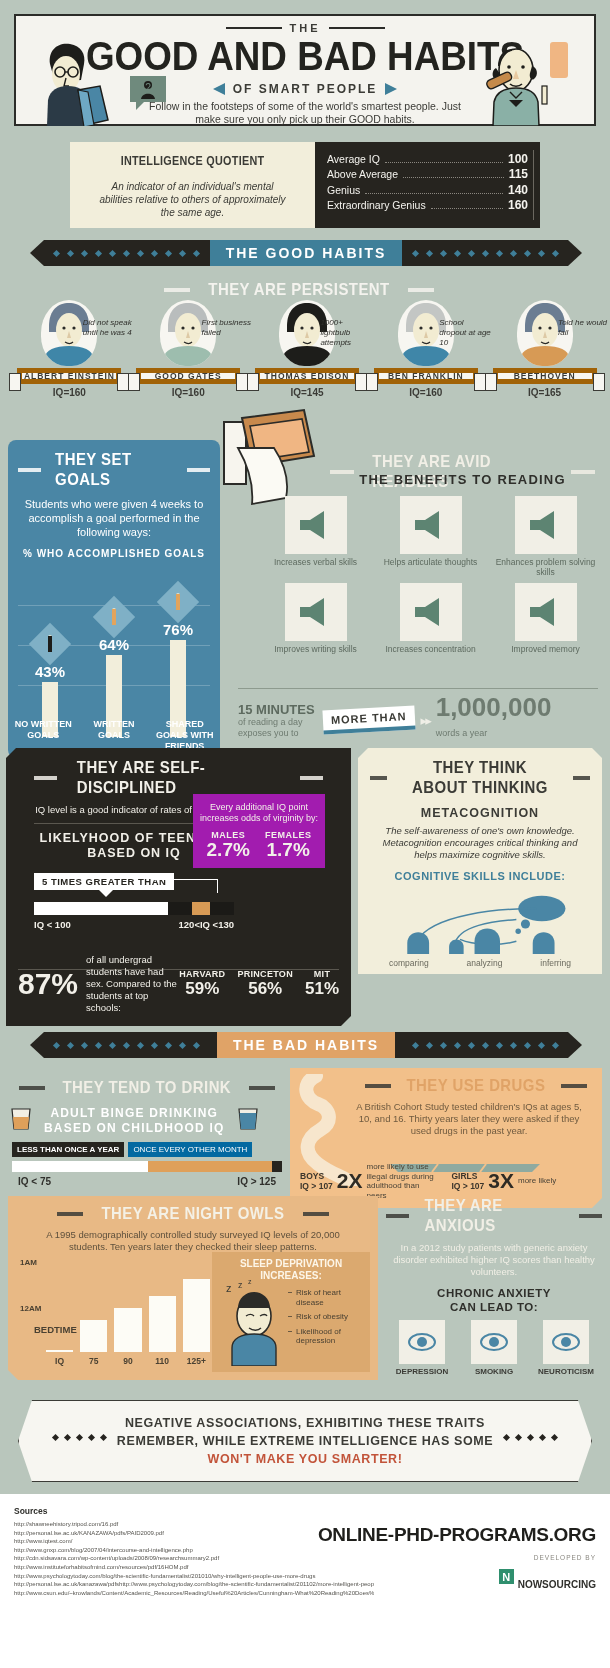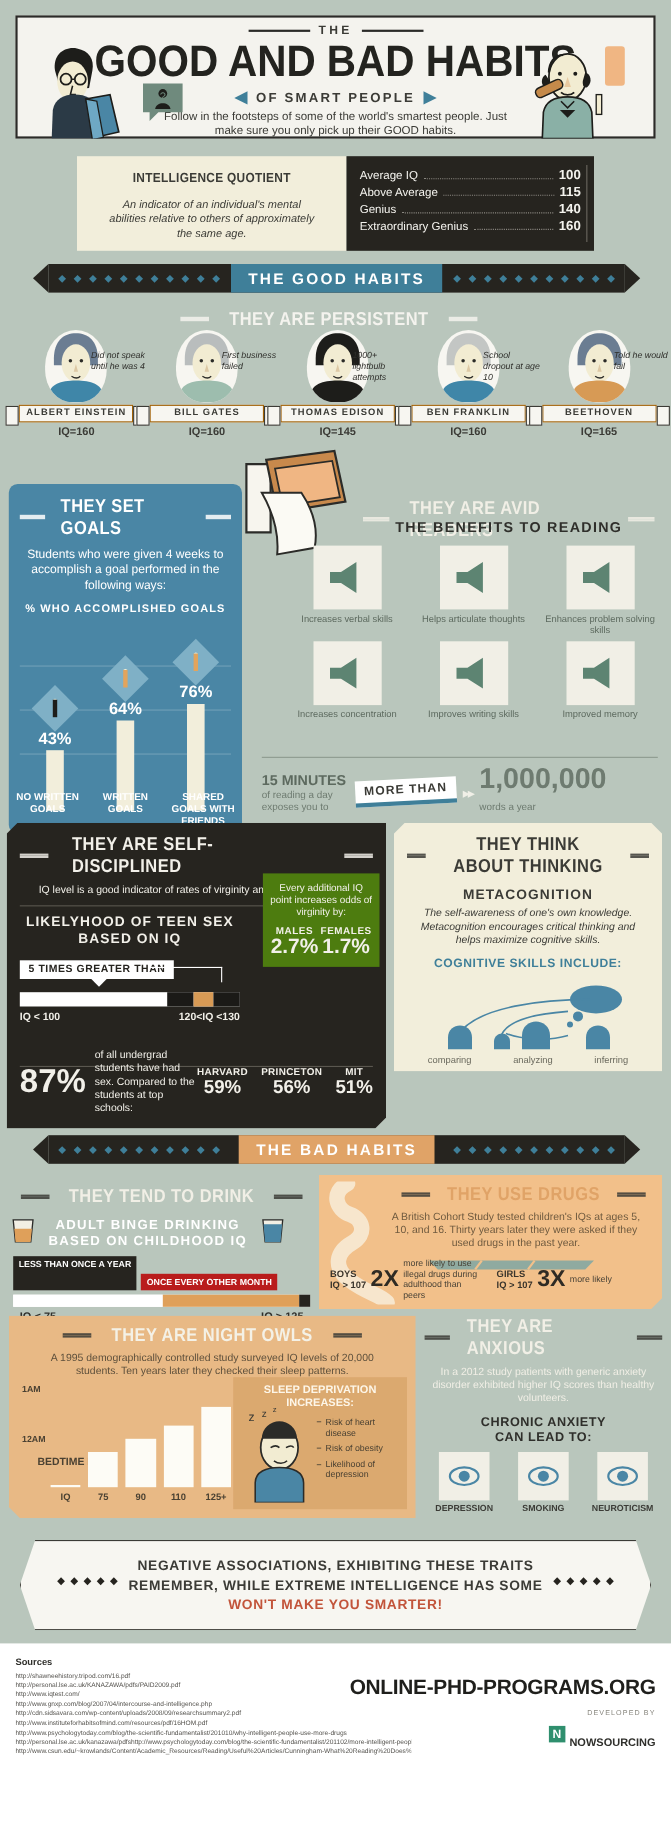--- a/index.html
+++ b/index.html
@@ -92,21 +92,21 @@
   .head-oval{
     width:56px;height:66px;margin:0 auto;background:#f7f6f1;border-radius:50% 50% 45% 45%;
     position:relative;overflow:hidden;
   }
   .note{
     position:absolute;right:-6px;top:18px;width:52px;font-size:8px;line-height:10px;
     font-style:italic;color:#2f2f2b;text-align:left;
   }
   .nameplate{
     position:relative;margin:2px auto 0;width:104px;height:16px;background:#f7f6f1;
-    border:1px solid #a16207;box-sizing:border-box;display:flex;align-items:flex-start;justify-content:center;
+    border:5px solid #a16207;box-sizing:border-box;display:flex;align-items:center;justify-content:center;
     font-size:8.5px;font-weight:bold;letter-spacing:1px;
   }
   .ribbon-l,.ribbon-r{position:absolute;top:0;width:10px;height:16px;background:#f7f6f1;border:1px solid #3b3b36;}
   .ribbon-l{left:-13px;} .ribbon-r{right:-13px;}
   .iqtag{margin-top:3px;font-size:10px;font-weight:bold;
     font-family:"Liberation Sans Narrow","Liberation Sans",sans-serif;}
 
   
   .goals{
     position:absolute;left:8px;top:440px;width:212px;height:318px;
@@ -146,37 +146,37 @@
   .fifteen .t1 span{font-size:9px;line-height:11px;color:#6e7b70;display:block;}
   .morethan{background:#fff;border-bottom:4px solid #3f7f99;padding:4px 8px;font-size:11px;
     font-weight:bold;letter-spacing:1px;transform:rotate(-3deg);}
   .arr{color:#f0efe7;font-size:13px;margin:0 6px;letter-spacing:-2px;}
   .bignum{font-size:26px;font-weight:bold;color:#5d6a5f;line-height:26px;
     font-family:"Liberation Sans Narrow","Liberation Sans",sans-serif;}
   .bignum span{display:block;font-size:9px;font-weight:normal;color:#6e7b70;}
 
   
   .disc{position:absolute;left:6px;top:748px;width:345px;height:278px;background:#26241f;
-    box-sizing:border-box;padding:10px 12px;color:#f2f0e9;
+    box-sizing:border-box;padding:10px 28px;color:#f2f0e9;
     clip-path:polygon(0 10px,10px 0,100% 0,100% calc(100% - 10px),calc(100% - 10px) 100%,0 100%);}
   .disc .sect-title{color:#f2f0e9;}
   .disc .lead{margin:6px 0 0;font-size:9.5px;text-align:center;line-height:12px;}
   .disc hr{border:0;border-top:1px solid #5a574f;margin:7px 0;}
   .likely{font-size:12.5px;font-weight:bold;letter-spacing:1px;text-align:center;line-height:15px;}
   .callout{position:relative;display:inline-block;background:#fff;color:#26241f;font-size:9.5px;
     font-weight:bold;letter-spacing:.5px;padding:3px 8px;
     font-family:"Liberation Sans Narrow","Liberation Sans",sans-serif;}
   .callout:after{content:"";position:absolute;left:46%;top:100%;border-left:7px solid transparent;
     border-right:7px solid transparent;border-top:7px solid #fff;}
   .track{height:13px;background:#fff;display:flex;}
   .track .seg-dark{background:#1b1a17;}
   .track .seg-or{background:#d79a55;}
   .trk-lbls{display:flex;font-size:9.5px;font-weight:bold;margin-top:4px;
     font-family:"Liberation Sans Narrow","Liberation Sans",sans-serif;}
-  .sidebox{position:absolute;right:6px;top:46px;width:106px;background:#4d7c0f;padding:8px 6px;
+  .sidebox{position:absolute;right:26px;top:46px;width:132px;background:#a21caf;padding:8px 6px;
     box-sizing:border-box;text-align:center;}
   .sidebox p{margin:0;font-size:9px;line-height:11px;}
   .mf{display:flex;justify-content:space-around;margin-top:6px;}
   .mf .k{font-size:9px;font-weight:bold;letter-spacing:.5px;
     font-family:"Liberation Sans Narrow","Liberation Sans",sans-serif;}
   .mf .v{font-size:19px;font-weight:bold;line-height:20px;
     font-family:"Liberation Sans Narrow","Liberation Sans",sans-serif;}
   .bottom-stats{position:absolute;left:12px;right:12px;bottom:12px;display:flex;align-items:center;}
   .b87{font-size:30px;font-weight:bold;line-height:30px;margin-right:8px;
     font-family:"Liberation Sans Narrow","Liberation Sans",sans-serif;}
@@ -200,29 +200,29 @@
 
   
   .drink{position:absolute;left:8px;top:1078px;width:278px;height:112px;}
   .drink .sect-title{color:#f1efe6;}
   .drink .lead{margin:5px 6px 0;font-size:9.5px;line-height:12px;text-align:center;color:#f1efe6;}
   .drink .big{margin-top:4px;text-align:center;font-size:12px;font-weight:bold;letter-spacing:1.2px;
     line-height:15px;color:#fff;}
   .legend{display:flex;gap:4px;margin:6px 4px 0;}
   .legend .a{background:#26241f;color:#fff;font-size:8px;font-weight:bold;padding:3px 5px;
     font-family:"Liberation Sans Narrow","Liberation Sans",sans-serif;}
-  .legend .b{background:#b91c1c;color:#fff;font-size:8px;font-weight:bold;padding:3px 5px;
-    font-family:"Liberation Sans Narrow","Liberation Sans",sans-serif;margin-top:16px;}
+  .legend .b{background:#0369a1;color:#fff;font-size:8px;font-weight:normal;padding:3px 5px;
+    font-family:"Liberation Sans Narrow","Liberation Sans",sans-serif;}
   .dtrack{margin:4px 4px 0;height:11px;background:#fff;display:flex;}
   .dlbls{display:flex;justify-content:space-between;margin:4px 10px 0;font-size:10px;font-weight:bold;
     color:#2f2f2b;font-family:"Liberation Sans Narrow","Liberation Sans",sans-serif;}
   .glass{width:26px;height:26px;}
 
   
-  .drugs{position:absolute;left:290px;top:1068px;width:312px;height:122px;background:#f2c08a;
+  .drugs{position:absolute;left:290px;top:1068px;width:312px;height:140px;background:#f2c08a;
     box-sizing:border-box;padding:8px 10px;
     clip-path:polygon(0 0,100% 0,100% calc(100% - 10px),calc(100% - 10px) 100%,0 100%);}
   .drugs .sect-title{color:#e0a367;}
   .drugs .lead{margin:5px 4px 0;font-size:9.5px;line-height:12px;text-align:center;color:#6f5a3f;}
   .drugrow{position:absolute;left:10px;right:10px;bottom:8px;display:flex;align-items:center;justify-content:space-between;}
   .dg{display:flex;align-items:center;gap:4px;}
   .dg .k{font-size:8.5px;font-weight:bold;line-height:10px;color:#3b352c;
     font-family:"Liberation Sans Narrow","Liberation Sans",sans-serif;}
   .dg .x{font-size:21px;font-weight:bold;color:#2f2b24;
     font-family:"Liberation Sans Narrow","Liberation Sans",sans-serif;}
@@ -442,21 +442,21 @@
         <circle cx="23" cy="28" r="1.6" fill="#2b2b28"></circle>
         <circle cx="33" cy="28" r="1.6" fill="#2b2b28"></circle>
         <path d="M28 31l-2 7h4z" fill="#ddc9a5"></path>
         <path d="M24 42c3 2 6 2 8 0" stroke="#2b2b28" stroke-width="1.2" fill="none"></path>
         <path d="M4 66V58c0-8 10-12 24-12s24 4 24 12v8z" fill="#9dbdae"></path>
       </svg>
     </div>
     <div class="note">First business failed</div>
     <div class="nameplate">
       <div class="ribbon-l"></div>
-      <span>BILL GATES</span>
+      <span>GOOD GATES</span>
       <div class="ribbon-r"></div>
     </div>
     <div class="iqtag">IQ=160</div>
   </div>
   <div class="person">
     <div class="head-oval">
       <svg viewBox="0 0 56 66" width="56" height="66">
         <path d="M8 26C8 10 17 3 28 3s20 7 20 23v6H8z" fill="#1d1d1a"></path>
         <ellipse cx="28" cy="30" rx="13" ry="17" fill="#f2ecd2"></ellipse>
         <circle cx="23" cy="28" r="1.6" fill="#2b2b28"></circle>
@@ -604,29 +604,29 @@
           </svg>
     </div>
     <div class="cap">Enhances problem solving skills</div>
   </div>
   <div class="benefit">
     <div class="box">
       <svg width="40" height="34" viewBox="0 0 40 34">
             <path d="M4 12h10l14-9v28l-14-9H4z" fill="#5d8472"></path>
           </svg>
     </div>
-    <div class="cap">Increases concentration</div>
+    <div class="cap">Improves writing skills</div>
   </div>
   <div class="benefit">
     <div class="box">
       <svg width="40" height="34" viewBox="0 0 40 34">
             <path d="M4 12h10l14-9v28l-14-9H4z" fill="#5d8472"></path>
           </svg>
     </div>
-    <div class="cap">Improves writing skills</div>
+    <div class="cap">Increases concentration</div>
   </div>
   <div class="benefit">
     <div class="box">
       <svg width="40" height="34" viewBox="0 0 40 34">
             <path d="M4 12h10l14-9v28l-14-9H4z" fill="#5d8472"></path>
           </svg>
     </div>
     <div class="cap">Improved memory</div>
   </div>
     </div>

